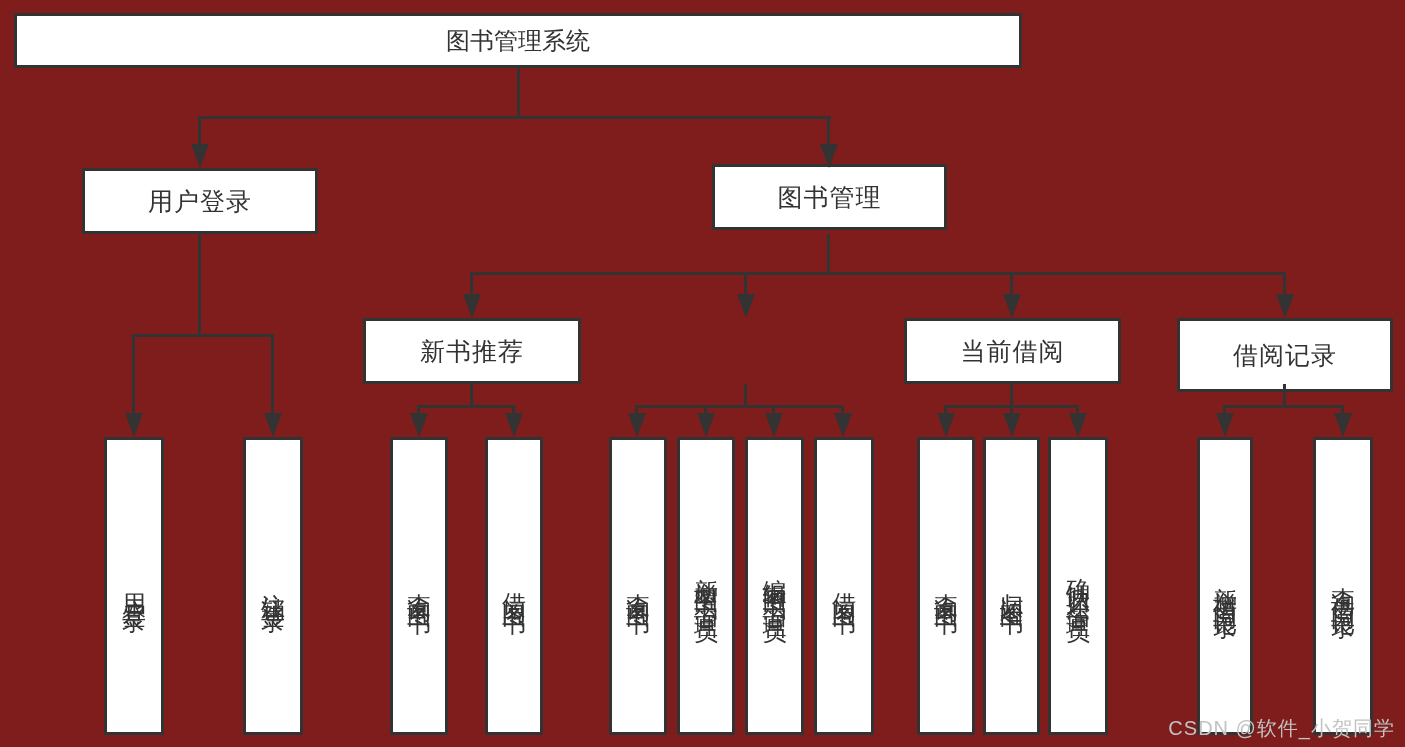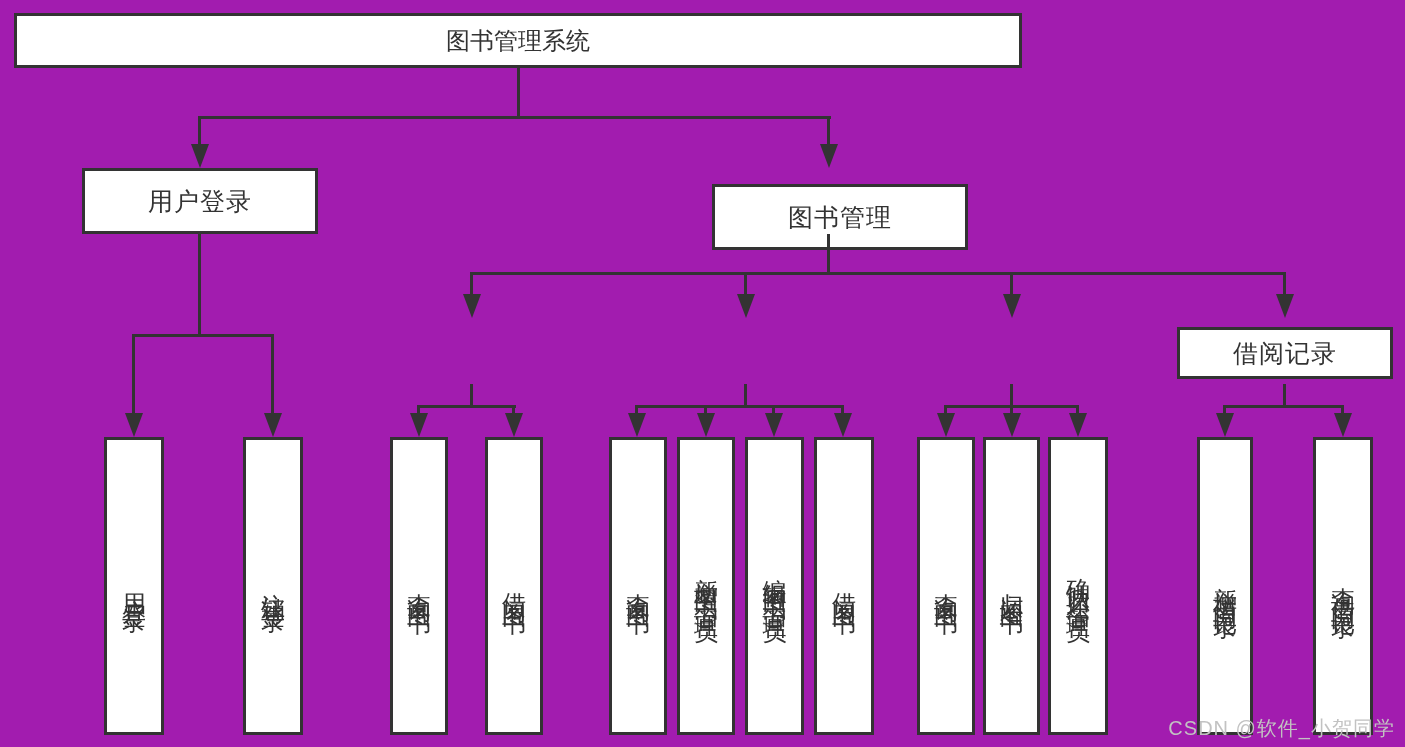--- a/index.html
+++ b/index.html
@@ -1,19 +1,19 @@
 <!DOCTYPE html>
 <html><head>
 <meta charset="utf-8">
 <style>
   html,body{margin:0;padding:0;background:#ffffff;}
   #stage{
     position:relative;
     width:1405px;height:747px;
-    background:#a21caf;
+    background:#7f1d1d;
     font-family:"Liberation Sans","DejaVu Sans",sans-serif;
     overflow:hidden;
   }
   .node{
     position:absolute;
     box-sizing:border-box;
     border:3px solid #333333;
     background:#ffffff;
     color:#333333;
     display:flex;
@@ -46,23 +46,25 @@
   }
 </style>
 </head>
 <body>
 
 <div id="stage">
 
   <div class="node topnode" style="left:14px;top:13px;width:1008px;height:55px">图书管理系统</div>
 
   <div class="node hnode" style="left:82px;top:168px;width:236px;height:66px">用户登录</div>
-  <div class="node hnode" style="left:712px;top:184px;width:256px;height:66px">图书管理</div>
+  <div class="node hnode" style="left:712px;top:164px;width:235px;height:66px">图书管理</div>
 
-  <div class="node hnode" style="left:1177px;top:327px;width:216px;height:52px">借阅记录</div>
+  <div class="node hnode" style="left:363px;top:318px;width:218px;height:66px">新书推荐</div>
+  <div class="node hnode" style="left:904px;top:318px;width:217px;height:66px">当前借阅</div>
+  <div class="node hnode" style="left:1177px;top:318px;width:216px;height:74px">借阅记录</div>
 
   <div class="node leaf" style="left:104px;top:437px;width:60px;height:298px">用户登录</div>
   <div class="node leaf" style="left:243px;top:437px;width:60px;height:298px">注销登录</div>
 
   <div class="node leaf" style="left:390px;top:437px;width:58px;height:298px">查询图书</div>
   <div class="node leaf" style="left:485px;top:437px;width:58px;height:298px">借阅图书</div>
 
   <div class="node leaf" style="left:609px;top:437px;width:58px;height:298px">查询图书</div>
   <div class="node leaf" style="left:677px;top:437px;width:58px;height:298px">新增图书（管理员）</div>
   <div class="node leaf" style="left:745px;top:437px;width:59px;height:298px">编辑图书（管理员）</div>

